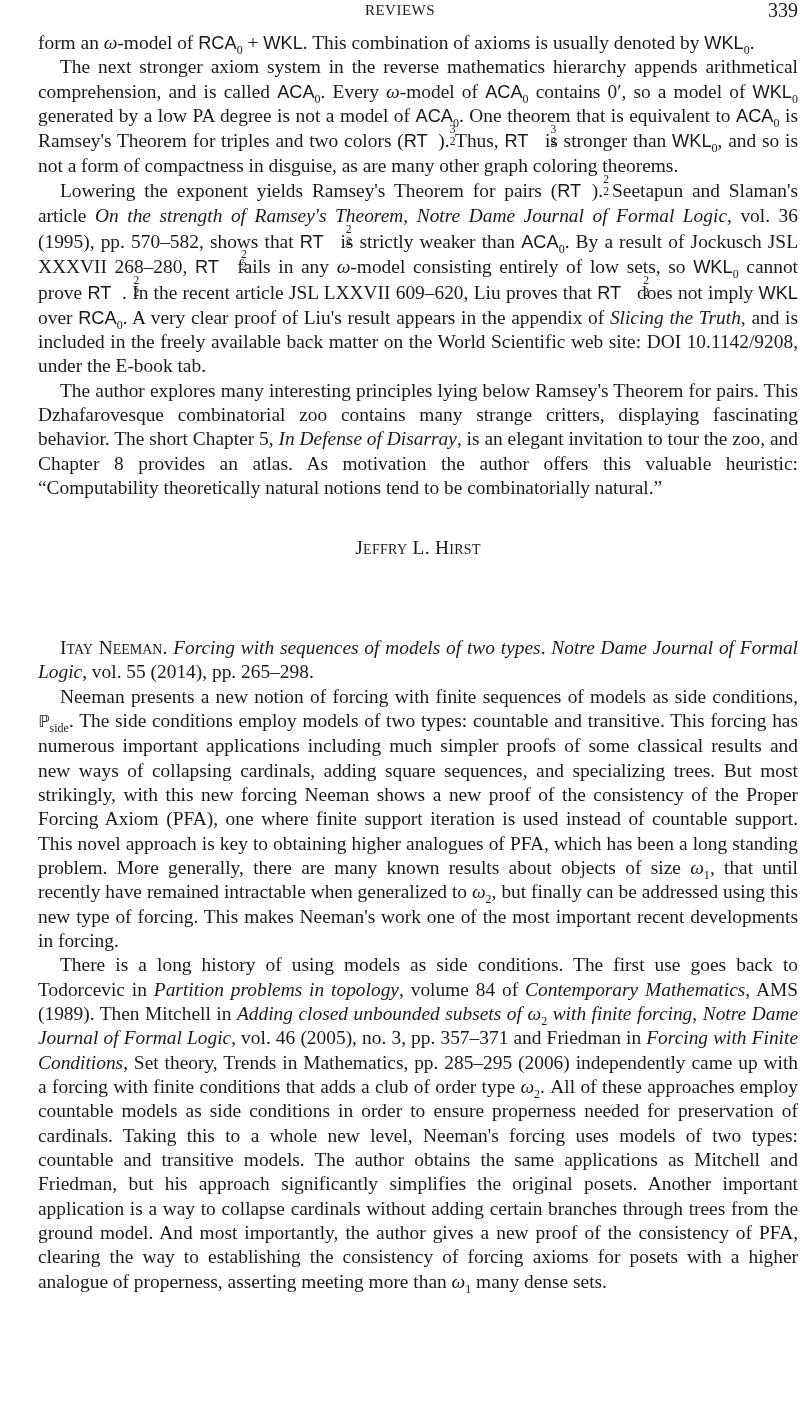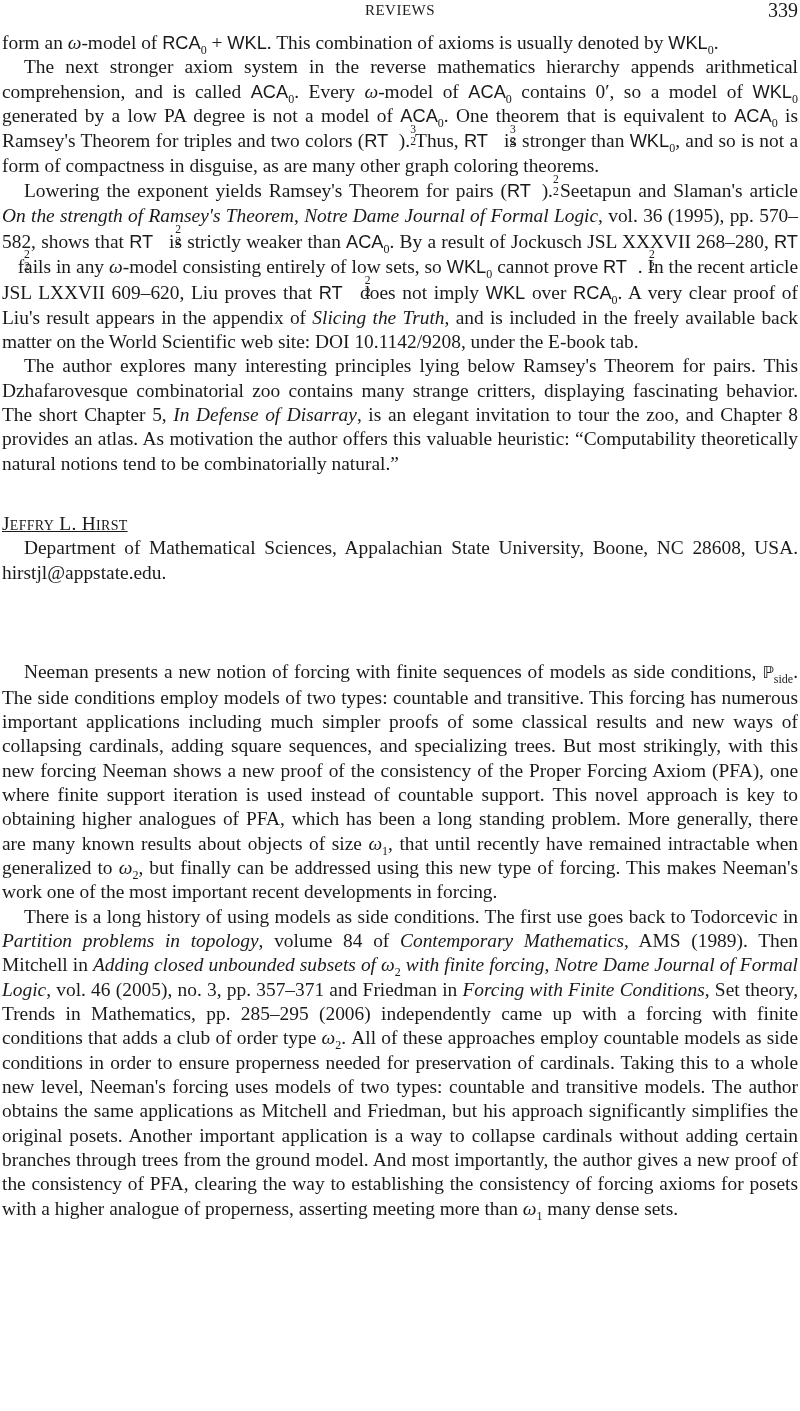--- a/index.html
+++ b/index.html
@@ -7,31 +7,31 @@
     width: 800px; height: 1411px; overflow: hidden;
     font-family: "Liberation Serif", "DejaVu Serif", serif;
     color: #1a1a1a;
     font-size: 19.4px;
     line-height: 24.35px;
   }
   .page { position: relative; width: 796px; margin-left: 2px; }
   .header { position: relative; height: 24px; line-height: 24px; margin-top: -2px; }
   .running-head { position: absolute; left: 0; right: 0; text-align: center; font-size: 15px; letter-spacing: 0.5px; top: 0; }
   .page-number { position: absolute; right: 0; top: 0; font-size: 20px; }
-  .body { margin-top: 9px; }
+  .body { margin-top: 9px; margin-left: 36px; }
   p { margin: 0; text-align: justify; }
   p.indent { text-indent: 22px; }
   .sans { font-family: "Liberation Sans", "DejaVu Sans", sans-serif; font-size: 0.94em; }
   sub, sup { font-size: 0.62em; line-height: 0; }
   .supsub { display: inline-block; position: relative; width: 0.55em; height: 1em; vertical-align: baseline; }
   .supsub .s-up { position: absolute; left: 0; top: -0.42em; font-size: 0.6em; line-height: 1; }
   .supsub .s-dn { position: absolute; left: 0; top: 0.62em; font-size: 0.6em; line-height: 1; }
   i.w { font-style: italic; }
   .journal { font-weight: normal; font-style: italic; }
-  .signature { text-align: left; margin-top: 36px; font-variant: small-caps; letter-spacing: 0.3px; text-decoration: underline; }
+  .signature { text-align: center; margin-top: 36px; font-variant: small-caps; letter-spacing: 0.3px; }
   .affil { text-indent: 22px; }
   .review2 { margin-top: 75px; }
   .author-name { font-variant: small-caps; }
   .bb { font-family: "DejaVu Sans", sans-serif; font-size: 0.85em; }
 </style>
 </head>
 <body>
 
 <div class="page">
 
@@ -44,23 +44,23 @@
 
     <p><span>form an </span><i class="w">ω</i><span>-model of </span><span class="sans">RCA</span><sub>0</sub><span> + </span><span class="sans">WKL</span><span>. This combination of axioms is usually denoted by </span><span class="sans">WKL</span><sub>0</sub><span>.</span></p>
 
     <p class="indent"><span>The next stronger axiom system in the reverse mathematics hierarchy appends arithmetical comprehension, and is called </span><span class="sans">ACA</span><sub>0</sub><span>. Every </span><i class="w">ω</i><span>-model of </span><span class="sans">ACA</span><sub>0</sub><span> contains 0′, so a model of </span><span class="sans">WKL</span><sub>0</sub><span> generated by a low PA degree is not a model of </span><span class="sans">ACA</span><sub>0</sub><span>. One theorem that is equivalent to </span><span class="sans">ACA</span><sub>0</sub><span> is Ramsey's Theorem for triples and two colors (</span><span class="sans">RT</span><span class="supsub"><span class="s-up">3</span><span class="s-dn">2</span></span><span>). Thus, </span><span class="sans">RT</span><span class="supsub"><span class="s-up">3</span><span class="s-dn">2</span></span><span> is stronger than </span><span class="sans">WKL</span><sub>0</sub><span>, and so is not a form of compactness in disguise, as are many other graph coloring theorems.</span></p>
 
     <p class="indent"><span>Lowering the exponent yields Ramsey's Theorem for pairs (</span><span class="sans">RT</span><span class="supsub"><span class="s-up">2</span><span class="s-dn">2</span></span><span>). Seetapun and Slaman's article </span><i>On the strength of Ramsey's Theorem</i><span>, </span><span class="journal">Notre Dame Journal of Formal Logic</span><span>, vol. 36 (1995), pp. 570–582, shows that </span><span class="sans">RT</span><span class="supsub"><span class="s-up">2</span><span class="s-dn">2</span></span><span> is strictly weaker than </span><span class="sans">ACA</span><sub>0</sub><span>. By a result of Jockusch JSL XXXVII 268–280, </span><span class="sans">RT</span><span class="supsub"><span class="s-up">2</span><span class="s-dn">2</span></span><span> fails in any </span><i class="w">ω</i><span>-model consisting entirely of low sets, so </span><span class="sans">WKL</span><sub>0</sub><span> cannot prove </span><span class="sans">RT</span><span class="supsub"><span class="s-up">2</span><span class="s-dn">2</span></span><span>. In the recent article JSL LXXVII 609–620, Liu proves that </span><span class="sans">RT</span><span class="supsub"><span class="s-up">2</span><span class="s-dn">2</span></span><span> does not imply </span><span class="sans">WKL</span><span> over </span><span class="sans">RCA</span><sub>0</sub><span>. A very clear proof of Liu's result appears in the appendix of </span><span class="journal">Slicing the Truth</span><span>, and is included in the freely available back matter on the World Scientific web site: DOI 10.1142/9208, under the E-book tab.</span></p>
 
     <p class="indent"><span>The author explores many interesting principles lying below Ramsey's Theorem for pairs. This Dzhafarovesque combinatorial zoo contains many strange critters, displaying fascinating behavior. The short Chapter 5, </span><i>In Defense of Disarray</i><span>, is an elegant invitation to tour the zoo, and Chapter 8 provides an atlas. As motivation the author offers this valuable heuristic: “Computability theoretically natural notions tend to be combinatorially natural.”</span></p>
 
     <p class="signature">Jeffry L. Hirst</p>
-    <p class="affil">Department of Mathematical Sciences, Appalachian State University, Boone, NC 28608, USA. hirstjl@appstate.edu.</p>
 
     <div class="review2">
+      <p class="indent"><span class="author-name">Itay Neeman</span><span>. </span><i>Forcing with sequences of models of two types</i><span>. </span><span class="journal">Notre Dame Journal of Formal Logic</span><span>, vol. 55 (2014), pp. 265–298.</span></p>
 
       <p class="indent"><span>Neeman presents a new notion of forcing with finite sequences of models as side conditions, </span><span class="bb">ℙ</span><sub>side</sub><span>. The side conditions employ models of two types: countable and transitive. This forcing has numerous important applications including much simpler proofs of some classical results and new ways of collapsing cardinals, adding square sequences, and specializing trees. But most strikingly, with this new forcing Neeman shows a new proof of the consistency of the Proper Forcing Axiom (PFA), one where finite support iteration is used instead of countable support. This novel approach is key to obtaining higher analogues of PFA, which has been a long standing problem. More generally, there are many known results about objects of size </span><i class="w">ω</i><sub>1</sub><span>, that until recently have remained intractable when generalized to </span><i class="w">ω</i><sub>2</sub><span>, but finally can be addressed using this new type of forcing. This makes Neeman's work one of the most important recent developments in forcing.</span></p>
 
       <p class="indent"><span>There is a long history of using models as side conditions. The first use goes back to Todorcevic in </span><i>Partition problems in topology</i><span>, volume 84 of </span><span class="journal">Contemporary Mathematics</span><span>, AMS (1989). Then Mitchell in </span><i>Adding closed unbounded subsets of </i><i class="w">ω</i><sub>2</sub><i> with finite forcing</i><span>, </span><span class="journal">Notre Dame Journal of Formal Logic</span><span>, vol. 46 (2005), no. 3, pp. 357–371 and Friedman in </span><span class="journal">Forcing with Finite Conditions</span><span>, Set theory, Trends in Mathematics, pp. 285–295 (2006) independently came up with a forcing with finite conditions that adds a club of order type </span><i class="w">ω</i><sub>2</sub><span>. All of these approaches employ countable models as side conditions in order to ensure properness needed for preservation of cardinals. Taking this to a whole new level, Neeman's forcing uses models of two types: countable and transitive models. The author obtains the same applications as Mitchell and Friedman, but his approach significantly simplifies the original posets. Another important application is a way to collapse cardinals without adding certain branches through trees from the ground model. And most importantly, the author gives a new proof of the consistency of PFA, clearing the way to establishing the consistency of forcing axioms for posets with a higher analogue of properness, asserting meeting more than </span><i class="w">ω</i><sub>1</sub><span> many dense sets.</span></p>
     </div>
 
   </div>
 </div>
 
 </body></html>

